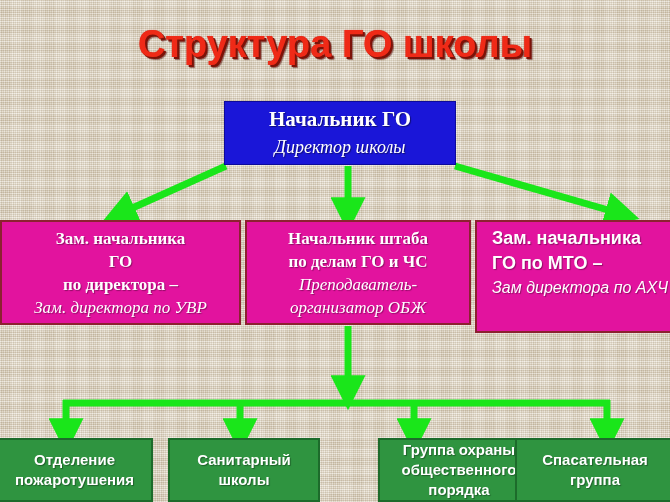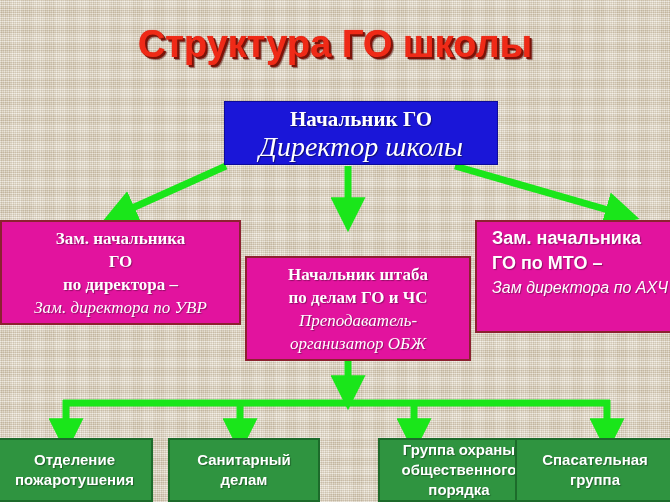--- a/index.html
+++ b/index.html
@@ -69,38 +69,38 @@
   .node .line {
     display: block;
     width: 100%;
     white-space: nowrap;
   }
 
   
   .node-blue {
     left: 224px;
     top: 101px;
-    width: 274px;
+    width: 232px;
     height: 64px;
     background: #1a16d8;
     border: 1px solid #0d0a9a;
     color: #ffffff;
     padding: 2px 4px;
   }
   .node-blue .t-bold {
     font-family: "Liberation Serif", serif;
     font-weight: bold;
     font-size: 21px;
     line-height: 28px;
     text-shadow: 1px 1px 1px rgba(0,0,0,0.45);
   }
   .node-blue .t-ital {
     font-family: "Liberation Serif", serif;
     font-style: italic;
-    font-size: 28px;
+    font-size: 18px;
     line-height: 28px;
     text-shadow: 1px 1px 1px rgba(0,0,0,0.45);
   }
 
   
   .node-magenta {
     background: #e2139e;
     border: 2px solid #8c2130;
     color: #ffffff;
     padding: 3px 14px;
@@ -127,21 +127,21 @@
   }
   .node-magenta.sans .t-ital {
     font-family: "Liberation Sans", sans-serif;
     font-style: italic;
     font-weight: normal;
     font-size: 16px;
     line-height: 24px;
   }
 
   #mag1 { left: 0px;   top: 220px; width: 241px; height: 105px; }
-  #mag2 { left: 245px; top: 220px; width: 226px; height: 105px; margin-top: 36px; }
+  #mag2 { left: 245px; top: 220px; width: 226px; height: 105px; }
   #mag3 { left: 475px; top: 220px; width: 200px; height: 113px;
           justify-content: flex-start; padding-top: 4px; }
   #mag3 .line { text-align: left; padding-left: 2px; }
 
   
   .node-green {
     background: #2f9440;
     border: 2px solid #1d6b2b;
     color: #ffffff;
     top: 438px;
@@ -244,21 +244,21 @@
     <span class="line t-ital">Зам директора по АХЧ</span>
   </div>
 
   <div class="node node-green" id="grn1">
     <span class="line t-bold">Отделение</span>
     <span class="line t-bold">пожаротушения</span>
   </div>
 
   <div class="node node-green" id="grn2">
     <span class="line t-bold">Санитарный</span>
-    <span class="line t-bold">делам</span>
+    <span class="line t-bold">школы</span>
   </div>
 
   <div class="node node-green" id="grn3">
     <span class="line t-bold">Группа охраны</span>
     <span class="line t-bold">общественного</span>
     <span class="line t-bold">порядка</span>
   </div>
 
   <div class="node node-green" id="grn4">
     <span class="line t-bold">Спасательная</span>

